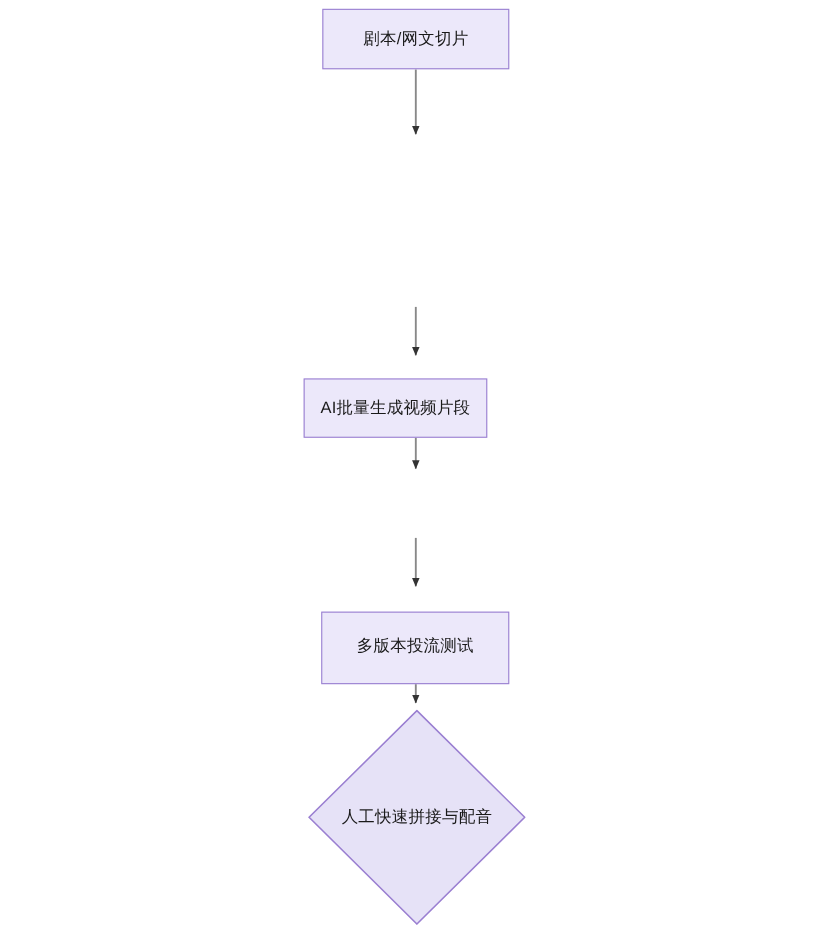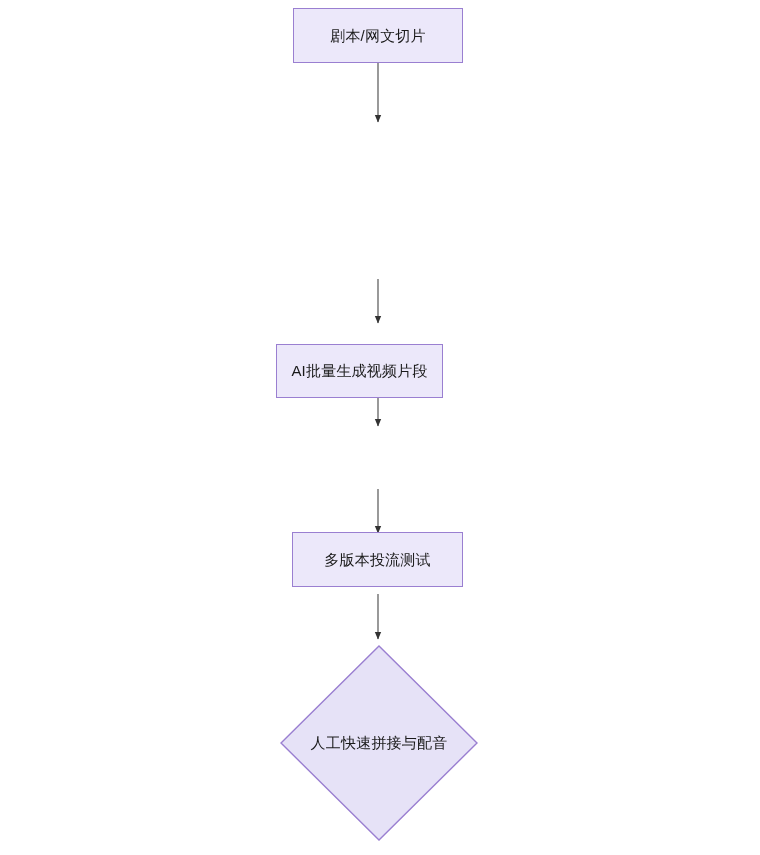--- a/index.html
+++ b/index.html
@@ -90,21 +90,21 @@
   <div class="node node-rect" style="left:293px; top:8px; width:170px; height:55px;">
     <span class="node-label">剧本/网文切片</span>
   </div>
 
 
   <div class="node node-rect" style="left:276px; top:344px; width:167px; height:54px;">
     <span class="node-label">AI批量生成视频片段</span>
   </div>
 
 
-  <div class="node node-rect" style="left:292px; top:532px; width:171px; height:55px;">
+  <div class="node node-rect" style="left:292px; top:556px; width:171px; height:66px;font-family:Liberation Mono, monospace;">
     <span class="node-label">多版本投流测试</span>
   </div>
 
   <div class="node-diamond-wrap" style="left:280px; top:645px; width:198px; height:196px;">
     <svg class="node-diamond-shape" viewBox="0 0 198 196" preserveAspectRatio="none" xmlns="http://www.w3.org/2000/svg">
       <polygon points="99,1 197,98 99,195 1,98" fill="#e6e2f7" stroke="#9a7fd1" stroke-width="1.4"></polygon>
     </svg>
     <span class="node-label">人工快速拼接与配音</span>
   </div>
 

